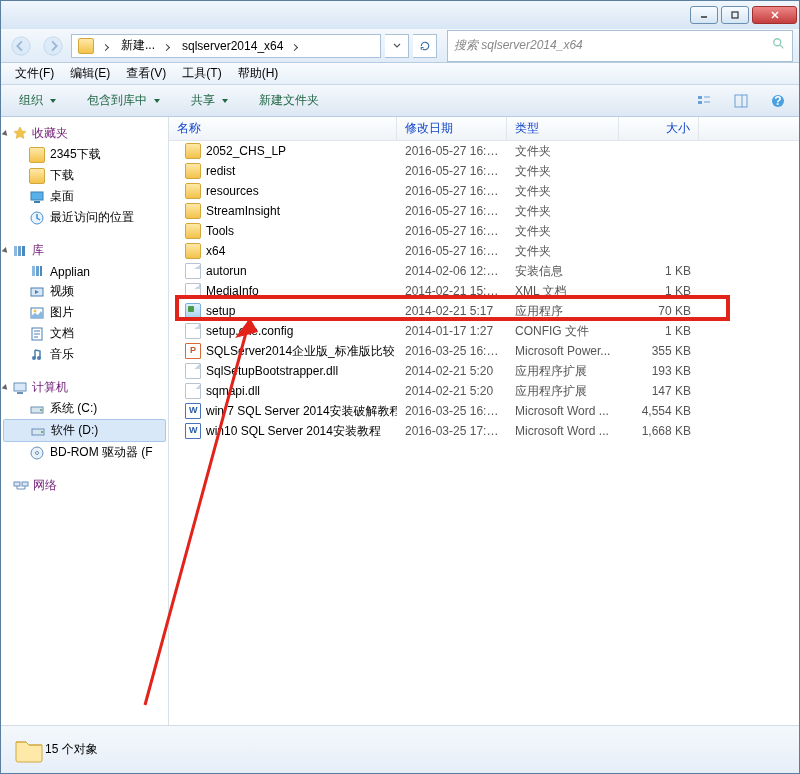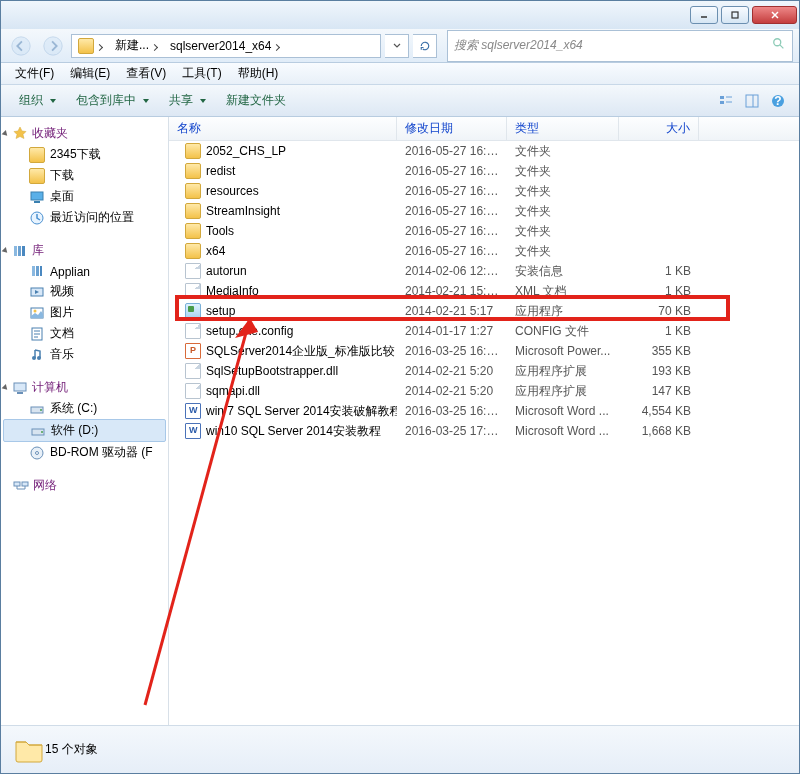--- a/index.html
+++ b/index.html
@@ -10,32 +10,32 @@
 .titlebar{height:28px;background:linear-gradient(to bottom,#f0f6fc,#d8e6f4);display:flex;align-items:center;justify-content:flex-end;padding:0 2px;gap:0;}
 .titlebar .spacer{flex:1}
 .winbtn{width:28px;height:18px;border:1px solid #6b8fb0;border-radius:3px;margin-left:3px;display:flex;align-items:center;justify-content:center;background:linear-gradient(to bottom,#f8fbff,#d6e6f4);cursor:pointer;}
 .winbtn.close{width:45px;background:linear-gradient(to bottom,#e88,#c43d3d);border-color:#a03030;color:#fff;}
 .winbtn svg{width:10px;height:10px;}
 
 
 .navrow{height:34px;background:linear-gradient(to bottom,#f4f8fc,#e0ecf8);display:flex;align-items:center;padding:0 6px;gap:4px;border-bottom:1px solid #b8cce0;}
 .navbtn{width:28px;height:26px;border:1px solid transparent;border-radius:3px;display:flex;align-items:center;justify-content:center;opacity:.45;}
 .crumbbox{flex:0 0 310px;height:24px;background:#fff;border:1px solid #aac0d6;display:flex;align-items:center;overflow:hidden;}
-.crumbseg{padding:0 6px;height:100%;display:flex;align-items:center;gap:0;border-right:1px solid transparent;cursor:pointer;}
+.crumbseg{padding:0 6px;height:100%;display:flex;align-items:center;gap:6px;border-right:1px solid transparent;cursor:pointer;}
 .crumbchev::after{content:"";display:inline-block;width:4px;height:4px;border-right:1px solid #444;border-bottom:1px solid #444;transform:rotate(-45deg);margin-left:3px;}
 .reficon{width:24px;height:24px;display:flex;align-items:center;justify-content:center;border:1px solid #aac0d6;border-left:none;background:#fff;}
 .searchbox{flex:1;height:32px;background:#fff;border:1px solid #aac0d6;display:flex;align-items:center;padding:0 6px;color:#888;font-style:italic;margin-left:6px;}
 .searchbox .sicon{margin-left:auto;opacity:.6}
 
 
 .menubar{height:22px;background:linear-gradient(to bottom,#f8fbff,#e8f0f8);display:flex;padding:0 6px;gap:0;border-bottom:1px solid #c8d8e8;}
 .menuitem{padding:2px 8px;cursor:pointer;}
 
 
-.toolbar{height:32px;background:linear-gradient(to bottom,#f4f8fc,#dde8f4);display:flex;align-items:center;padding:0 8px;gap:0;border-bottom:1px solid #b8cce0;}
+.toolbar{height:32px;background:linear-gradient(to bottom,#f4f8fc,#dde8f4);display:flex;align-items:center;padding:0 8px;gap:11px;border-bottom:1px solid #b8cce0;}
 .tbtn{padding:4px 10px;display:flex;align-items:center;gap:4px;cursor:pointer;color:#264;}
 .tbtn.drop::after{content:"";width:0;height:0;border-left:3px solid transparent;border-right:3px solid transparent;border-top:4px solid #264;margin-left:3px;}
 .tspacer{flex:1}
 .ticon{width:26px;height:24px;display:flex;align-items:center;justify-content:center;border:1px solid transparent;cursor:pointer;}
 
 
 .bodyrow{flex:1;display:flex;background:#fff;overflow:hidden;}
 .sidebar{width:168px;border-right:1px solid #d8e0e8;overflow:auto;padding:6px 0 6px 0;}
 .navgroup{margin-bottom:12px;}
 .navhead{display:flex;align-items:center;gap:4px;padding:2px 4px 2px 12px;color:#701a75;}

